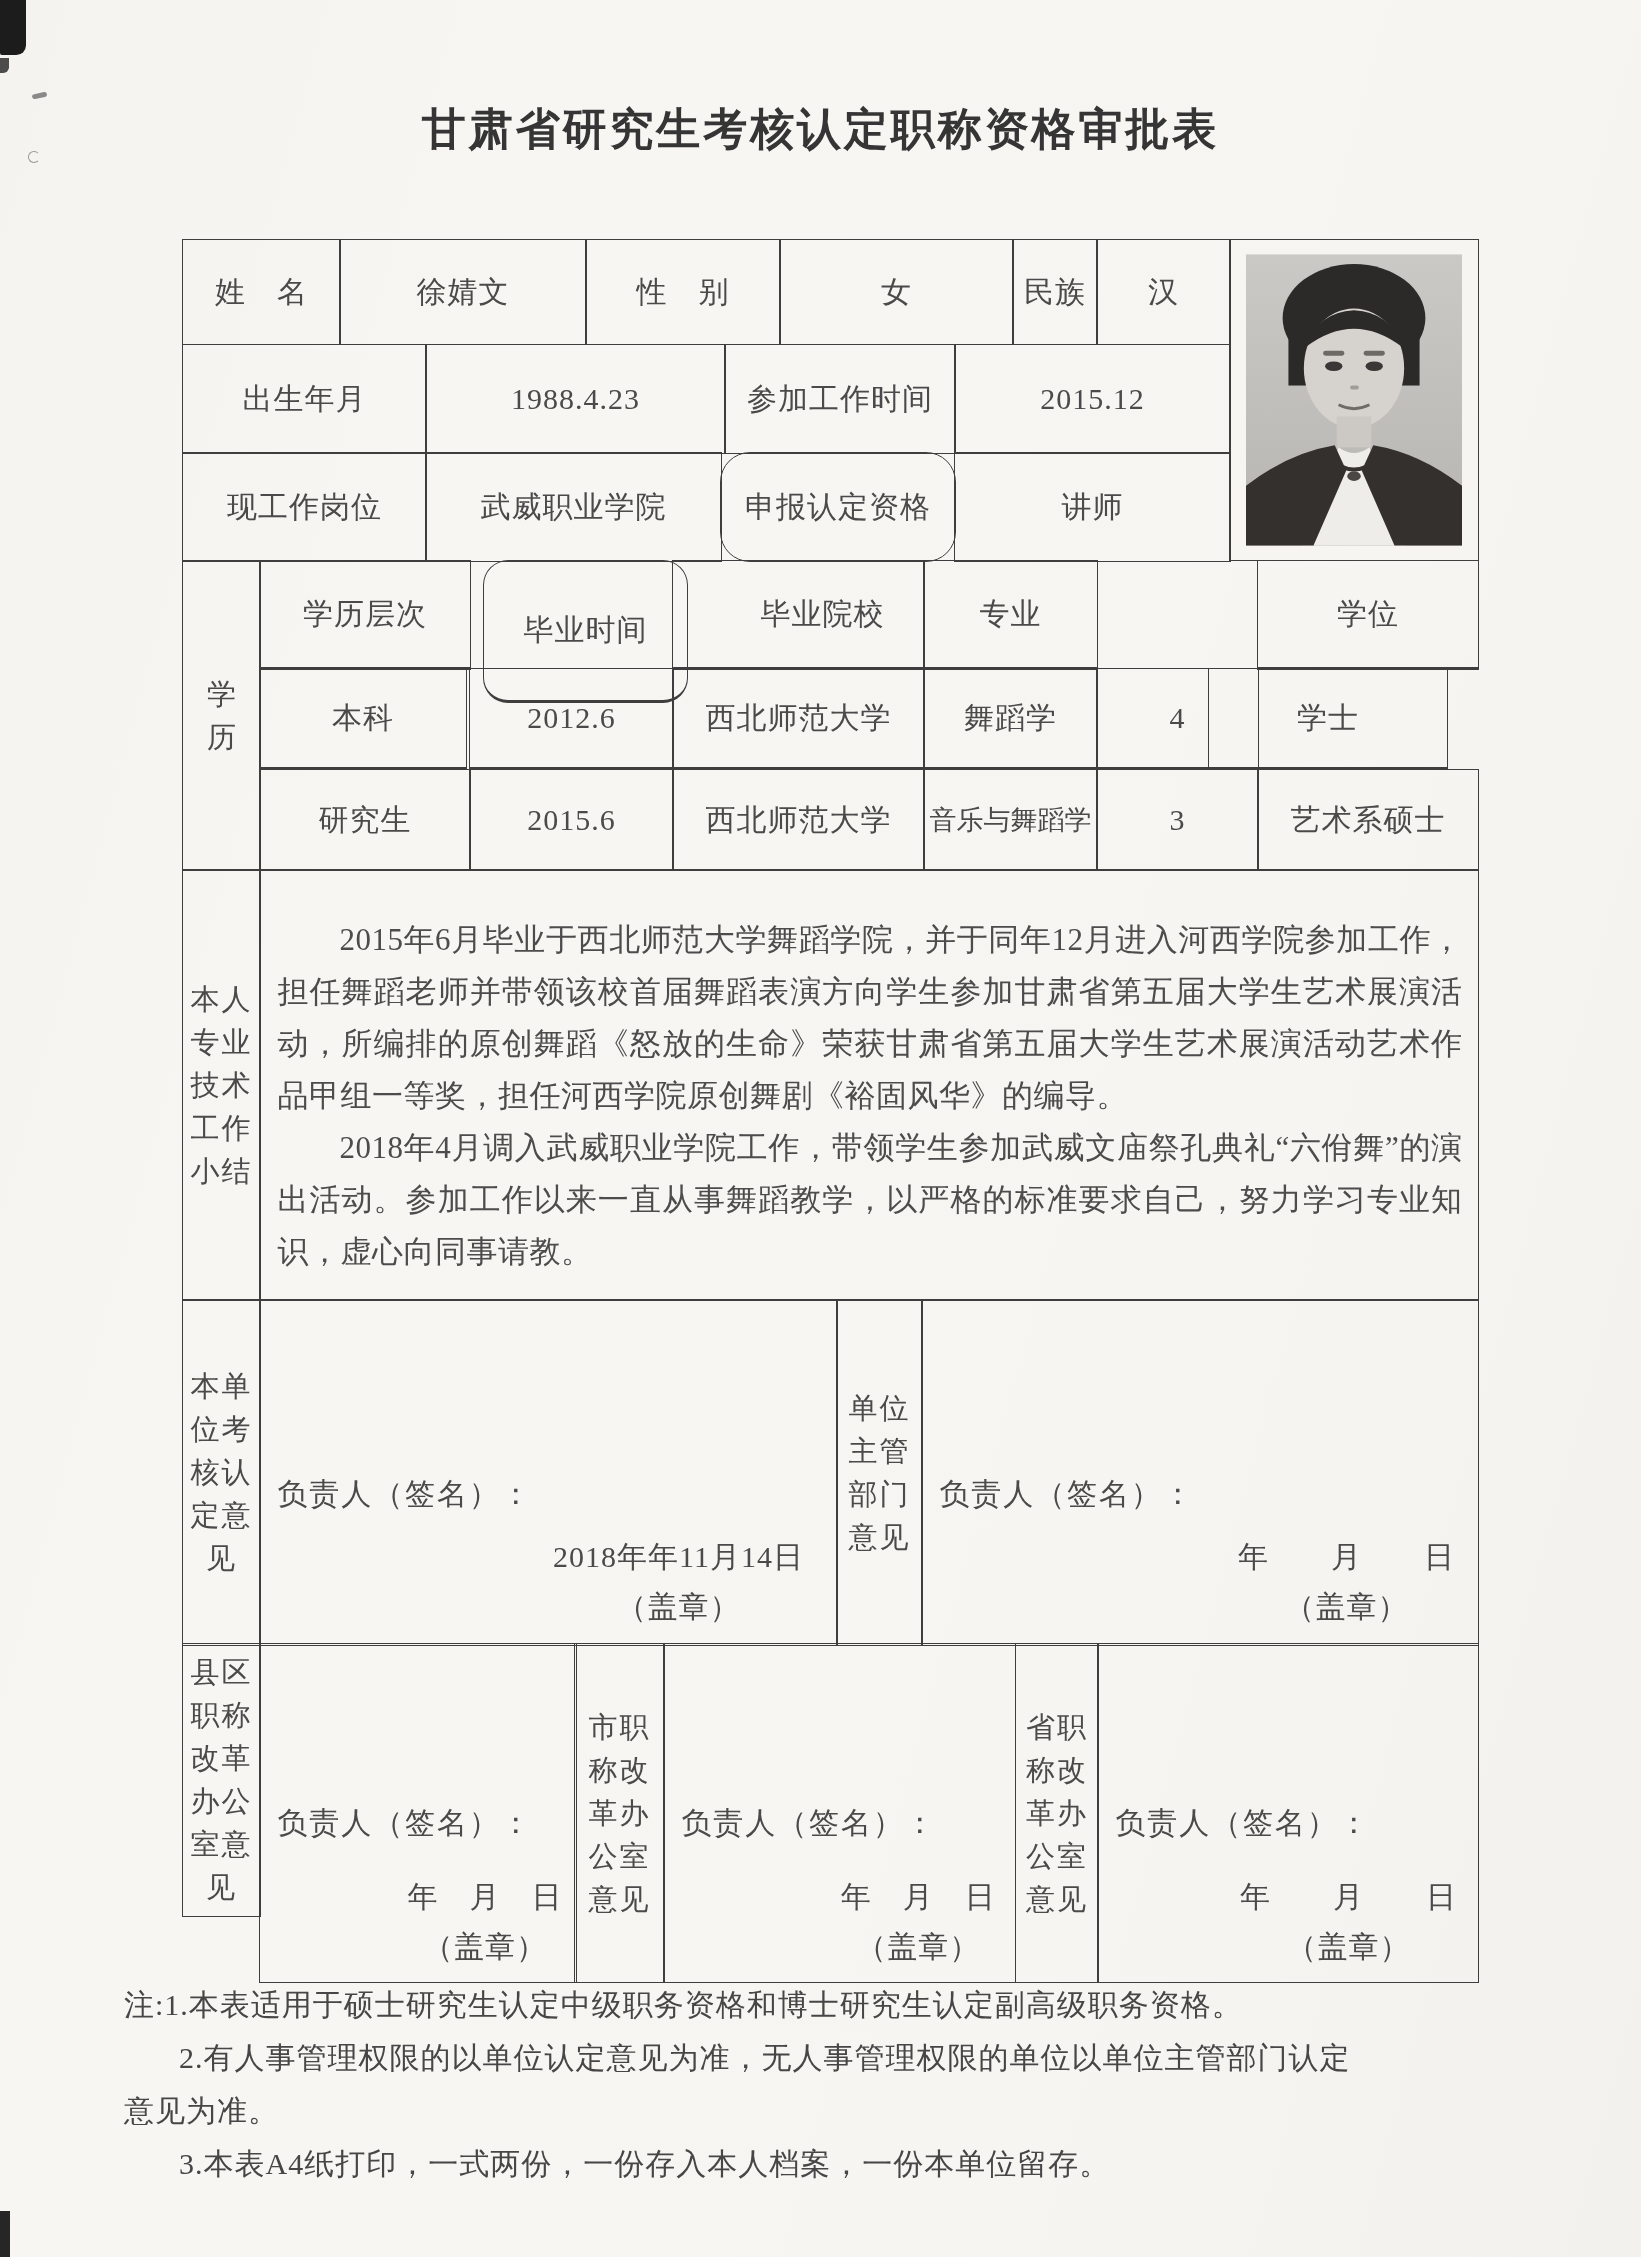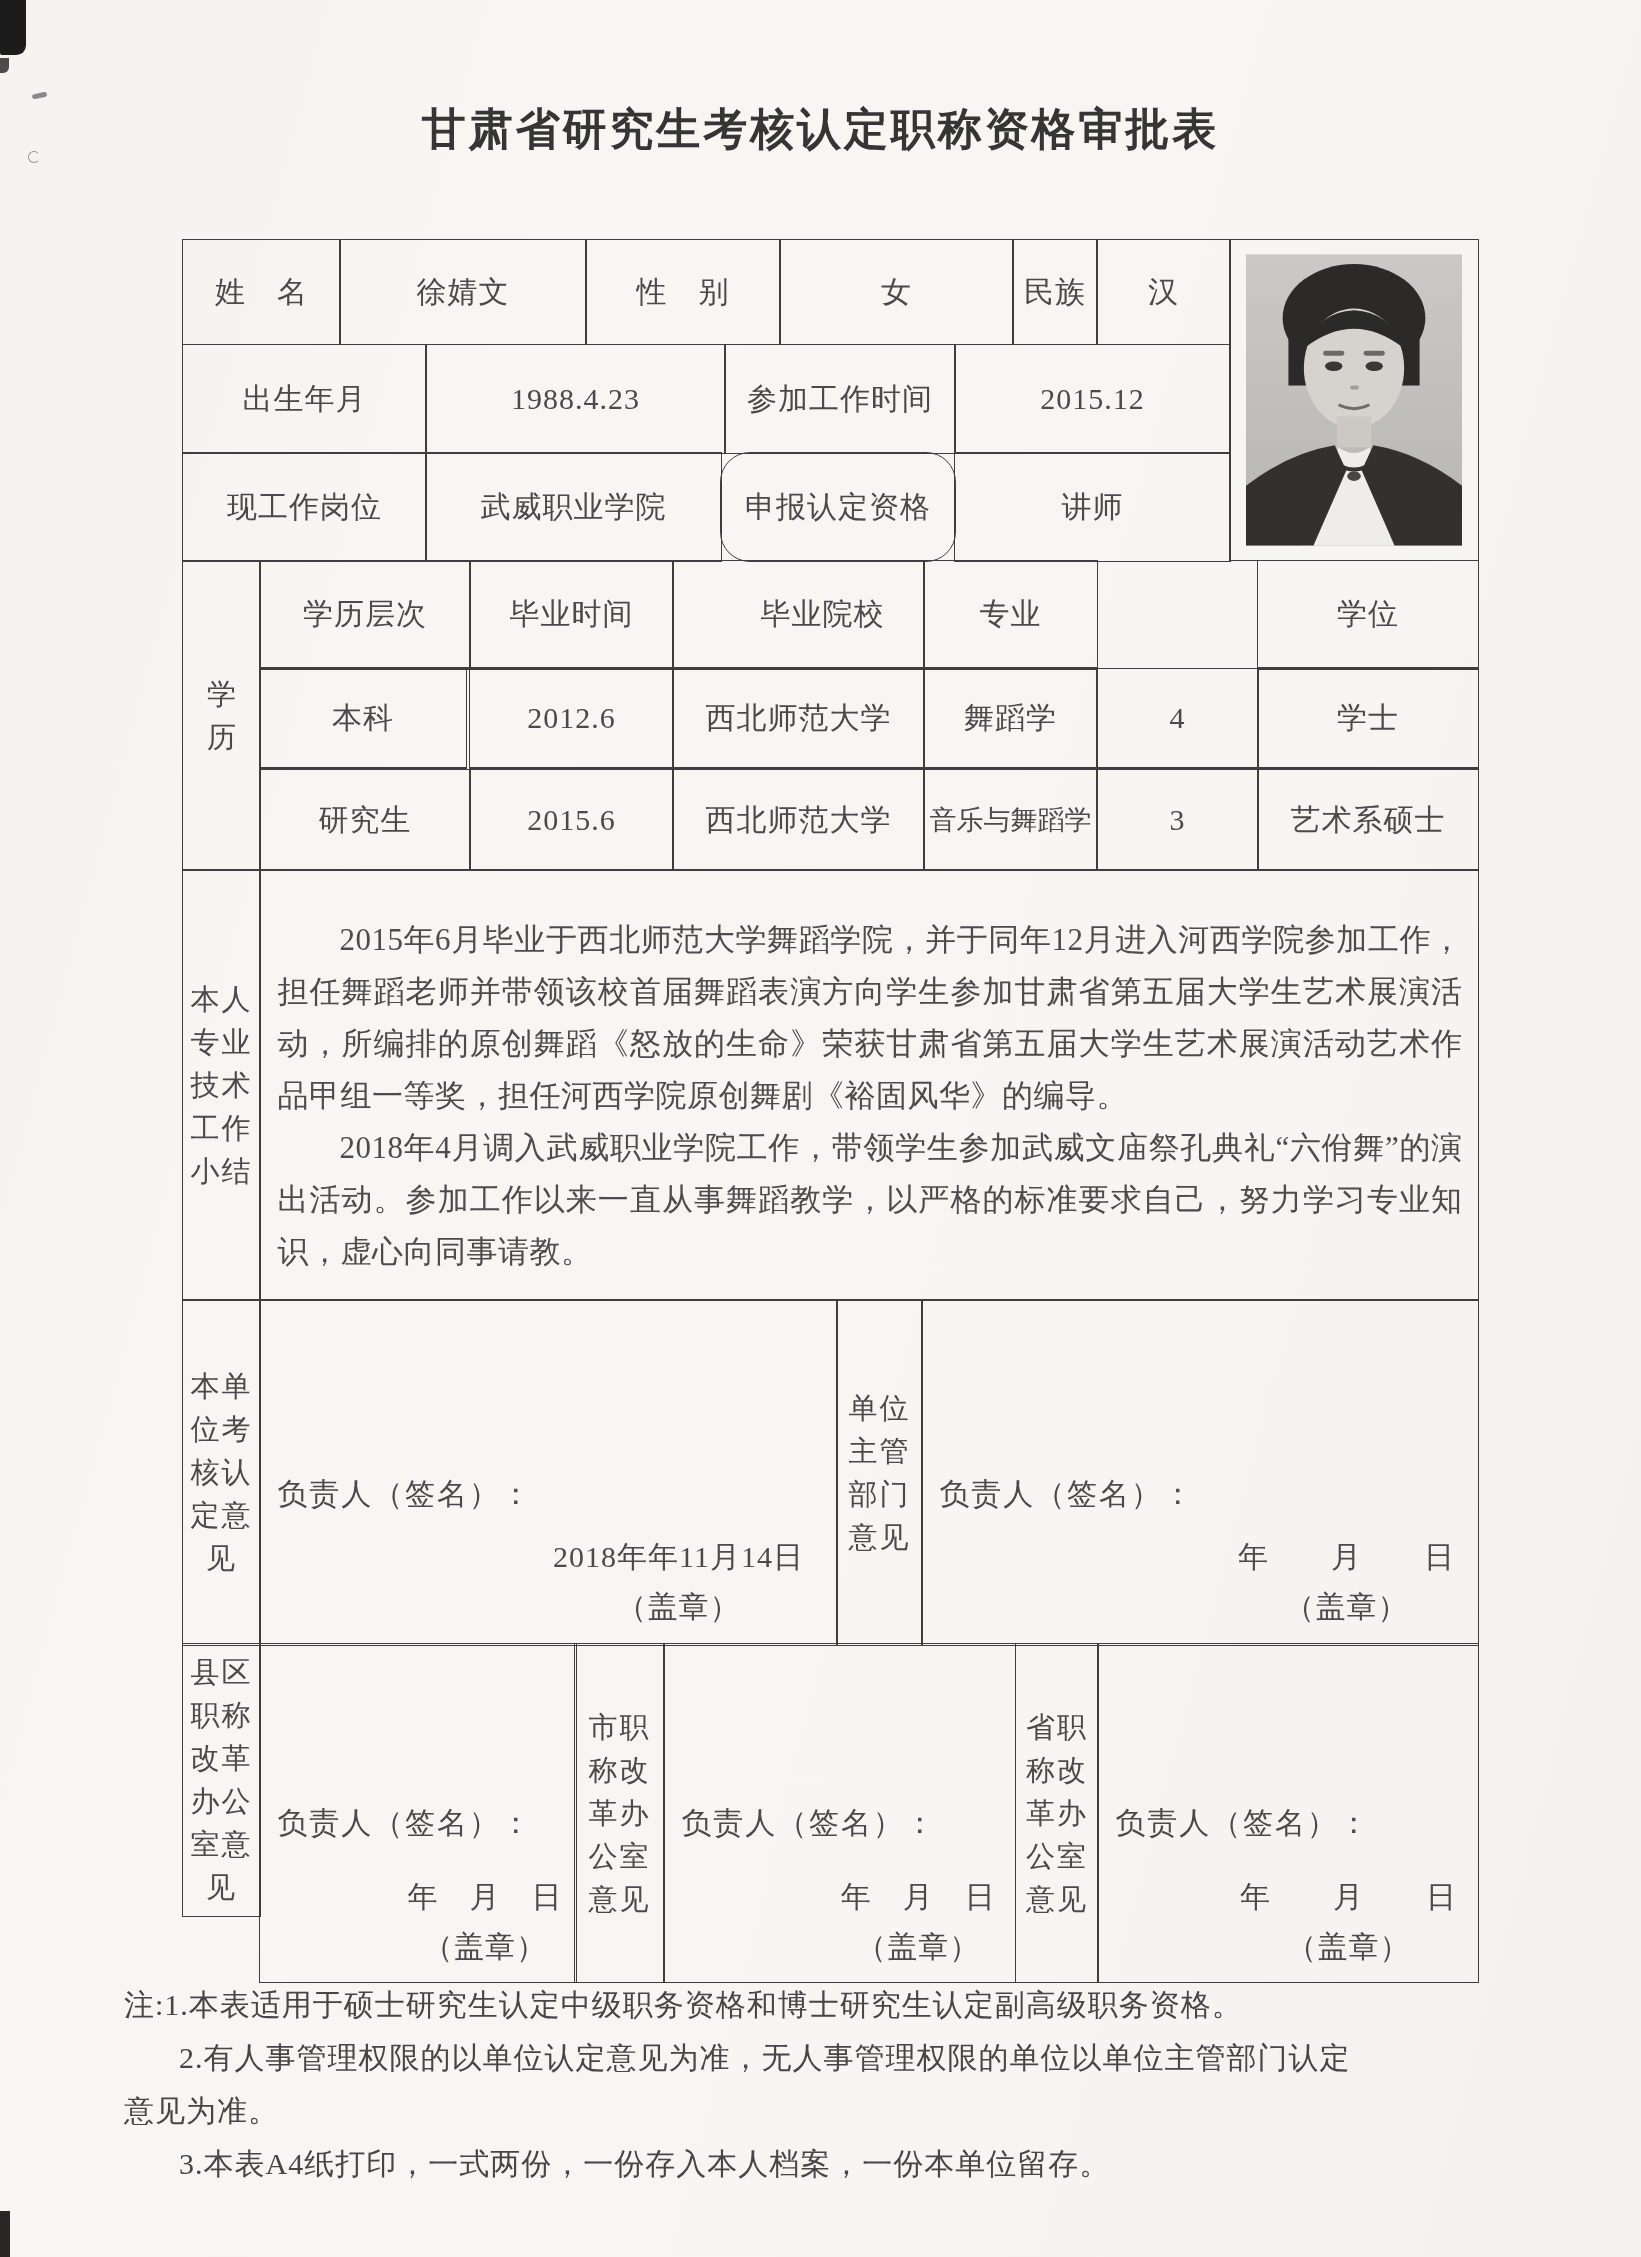--- a/index.html
+++ b/index.html
@@ -110,31 +110,31 @@
 
   <div class="cell" style="left:182px;top:452px;width:245px;height:110px;">现工作岗位</div>
   <div class="cell" style="left:425px;top:452px;width:297px;height:110px;">武威职业学院</div>
   <div class="cell" style="left:720px;top:452px;width:236px;height:110px;border-radius:30px;">申报认定资格</div>
   <div class="cell" style="left:954px;top:452px;width:277px;height:110px;">讲师</div>
 
   <div class="cell vcell" style="left:182px;top:560px;width:79px;height:311px;">
     <div class="vtext one">学历</div>
   </div>
   <div class="cell bb3" style="left:259px;top:560px;width:212px;height:110px;">学历层次</div>
-  <div class="cell bb3" style="left:469px;top:560px;width:205px;height:110px;">毕业时间</div>
+  <div class="cell bb3" style="left:483px;top:560px;width:205px;height:143px;border-radius:25px;">毕业时间</div>
   <div class="cell bb3" style="left:672px;top:560px;width:253px;height:110px;padding-left:48px;">毕业院校</div>
   <div class="cell bb3" style="left:923px;top:560px;width:175px;height:110px;">专业</div>
   <div class="cell bb3" style="left:1257px;top:560px;width:222px;height:110px;">学位</div>
 
   <div class="cell bb3" style="left:259px;top:668px;width:208px;height:102px;">本科</div>
   <div class="cell bb3" style="left:469px;top:668px;width:205px;height:102px;">2012.6</div>
   <div class="cell bb3" style="left:672px;top:668px;width:253px;height:102px;">西北师范大学</div>
   <div class="cell bb3" style="left:923px;top:668px;width:175px;height:102px;">舞蹈学</div>
   <div class="cell bb3" style="left:1096px;top:668px;width:163px;height:102px;">4</div>
-  <div class="cell bb3" style="left:1257px;top:668px;width:222px;height:102px;">学士</div>
+  <div class="cell bb3" style="left:1208px;top:668px;width:240px;height:102px;">学士</div>
 
   <div class="cell" style="left:259px;top:769px;width:212px;height:102px;">研究生</div>
   <div class="cell" style="left:469px;top:769px;width:205px;height:102px;">2015.6</div>
   <div class="cell" style="left:672px;top:769px;width:253px;height:102px;">西北师范大学</div>
   <div class="cell small" style="left:923px;top:769px;width:175px;height:102px;">音乐与舞蹈学</div>
   <div class="cell" style="left:1096px;top:769px;width:163px;height:102px;">3</div>
   <div class="cell" style="left:1257px;top:769px;width:222px;height:102px;">艺术系硕士</div>
 
   <div class="cell vcell" style="left:182px;top:869px;width:79px;height:432px;">
     <div class="vtext">本人专业技术工作小结</div>

